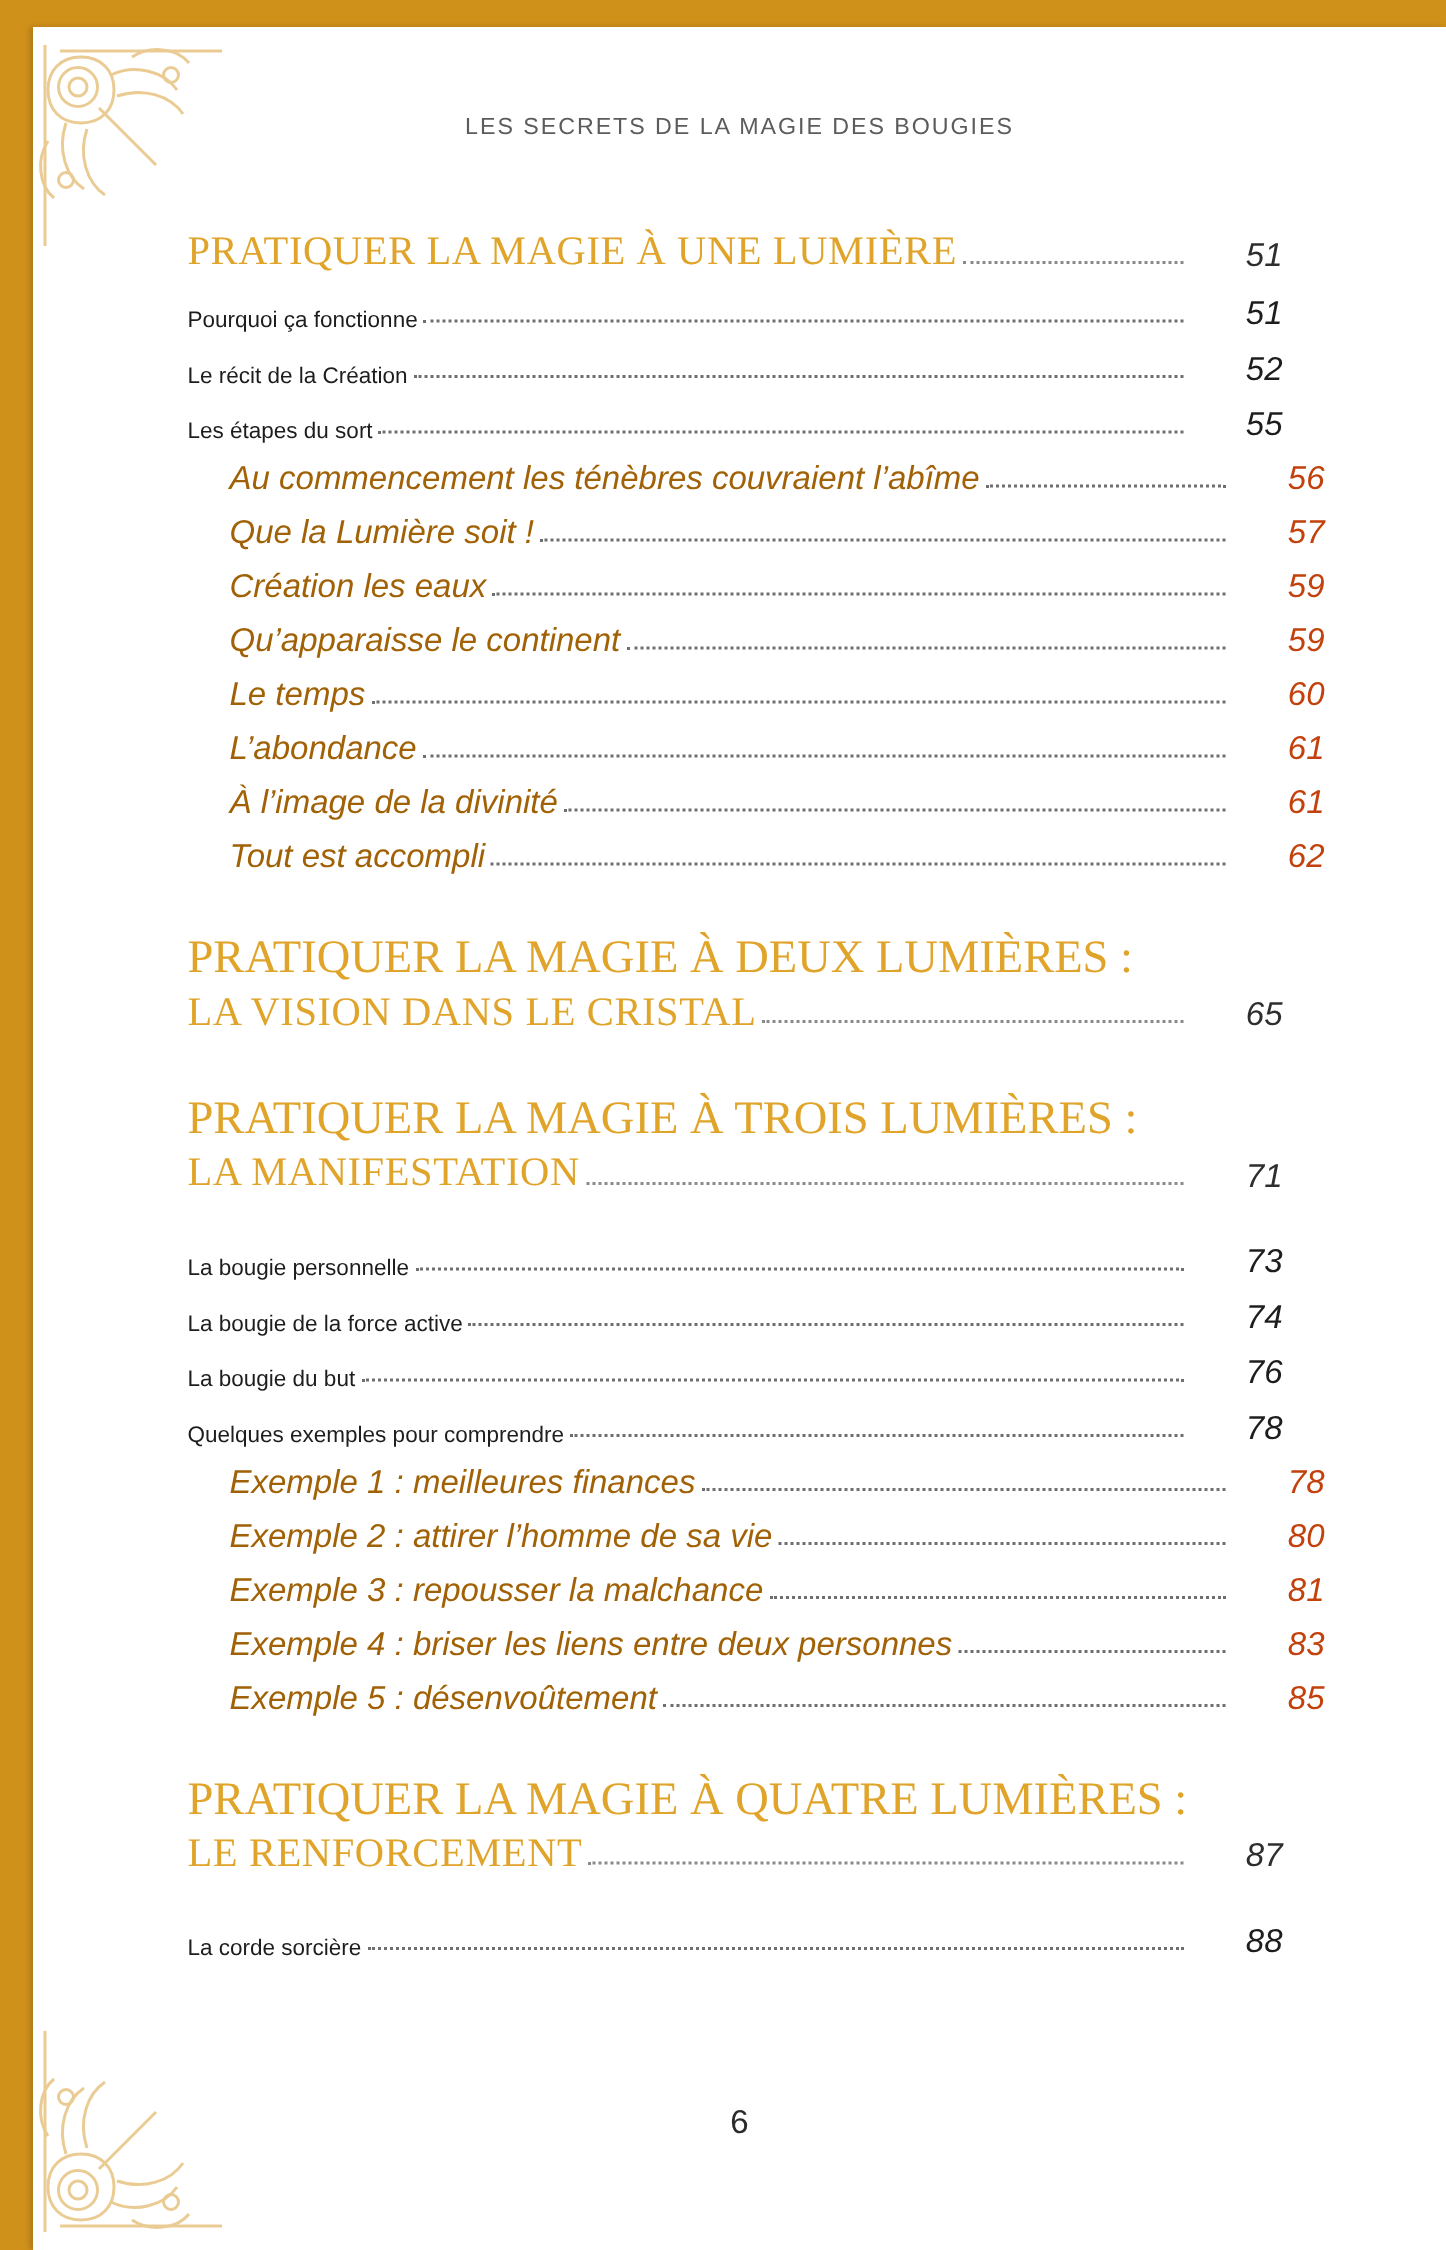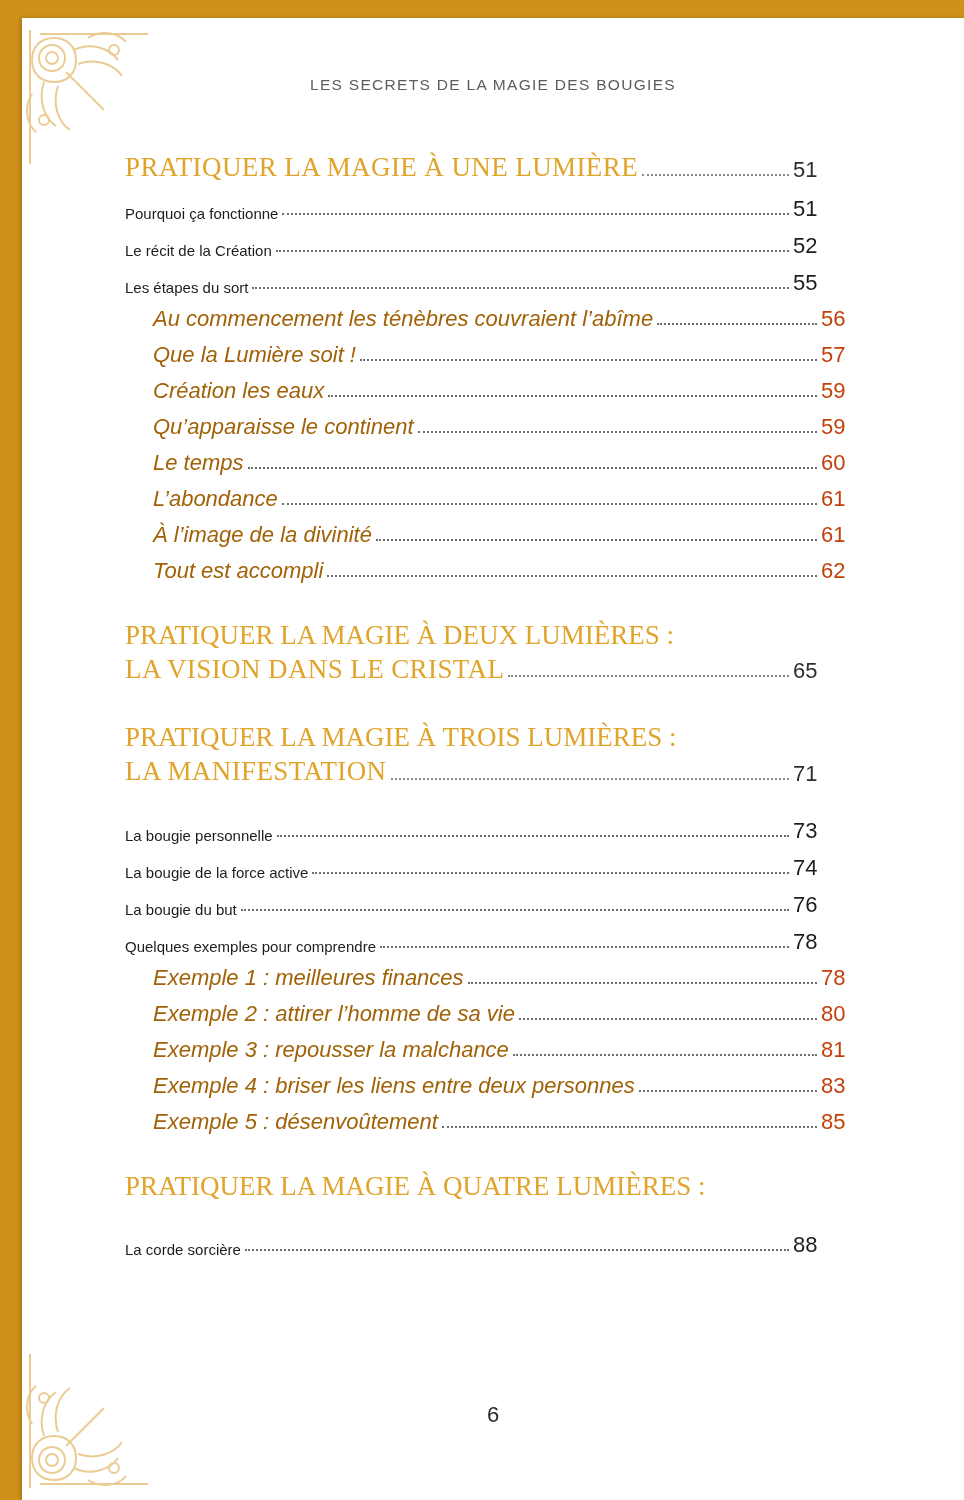--- a/index.html
+++ b/index.html
@@ -73,22 +73,24 @@
   .entry .leader {
     flex: 1 1 auto;
     border-bottom: 2px dotted #6f6f6f;
     margin: 0 4px 7px 4px;
     height: 1px;
     min-width: 8px;
   }
 
   .entry .page-num {
     width: 62px;
+    text-align: right;
     flex: 0 0 62px;
     white-space: nowrap;
+    font-style: italic;
   }
 
   
   .entry.part {
     margin-top: 0;
   }
   .entry.part .label,
   .part-head .label {
     font-family: "Liberation Serif", serif;
     font-size: 27px;
@@ -107,21 +109,21 @@
     border-bottom-color: #8a8a8a;
     margin-bottom: 9px;
   }
 
   
   .part-block {
     margin-top: 34px;
   }
   .part-block .line1 {
     font-family: "Liberation Serif", serif;
-    font-size: 27px;
+    font-size: 31px;
     color: #e0a42a;
     line-height: 1.26;
     white-space: nowrap;
   }
 
   
   .entry.lvl1 .label {
     font-family: "Liberation Sans", sans-serif;
     font-size: 15px;
     color: #1d1d1d;
@@ -337,20 +339,25 @@
       <span class="page-num">83</span>
     </div>
     <div class="entry lvl2">
       <span class="label">Exemple 5 : désenvoûtement</span>
       <span class="leader"></span>
       <span class="page-num">85</span>
     </div>
 
     <div class="part-block">
       <div class="line1">PRATIQUER LA MAGIE À QUATRE LUMIÈRES :</div>
+      <div class="entry part" style="margin-top:0;">
+        <span class="label">LE RENFORCEMENT</span>
+        <span class="leader"></span>
+        <span class="page-num">87</span>
+      </div>
     </div>
 
     <div class="spacer-md"></div>
 
     <div class="entry lvl1">
       <span class="label">La corde sorcière</span>
       <span class="leader"></span>
       <span class="page-num">88</span>
     </div>
 

